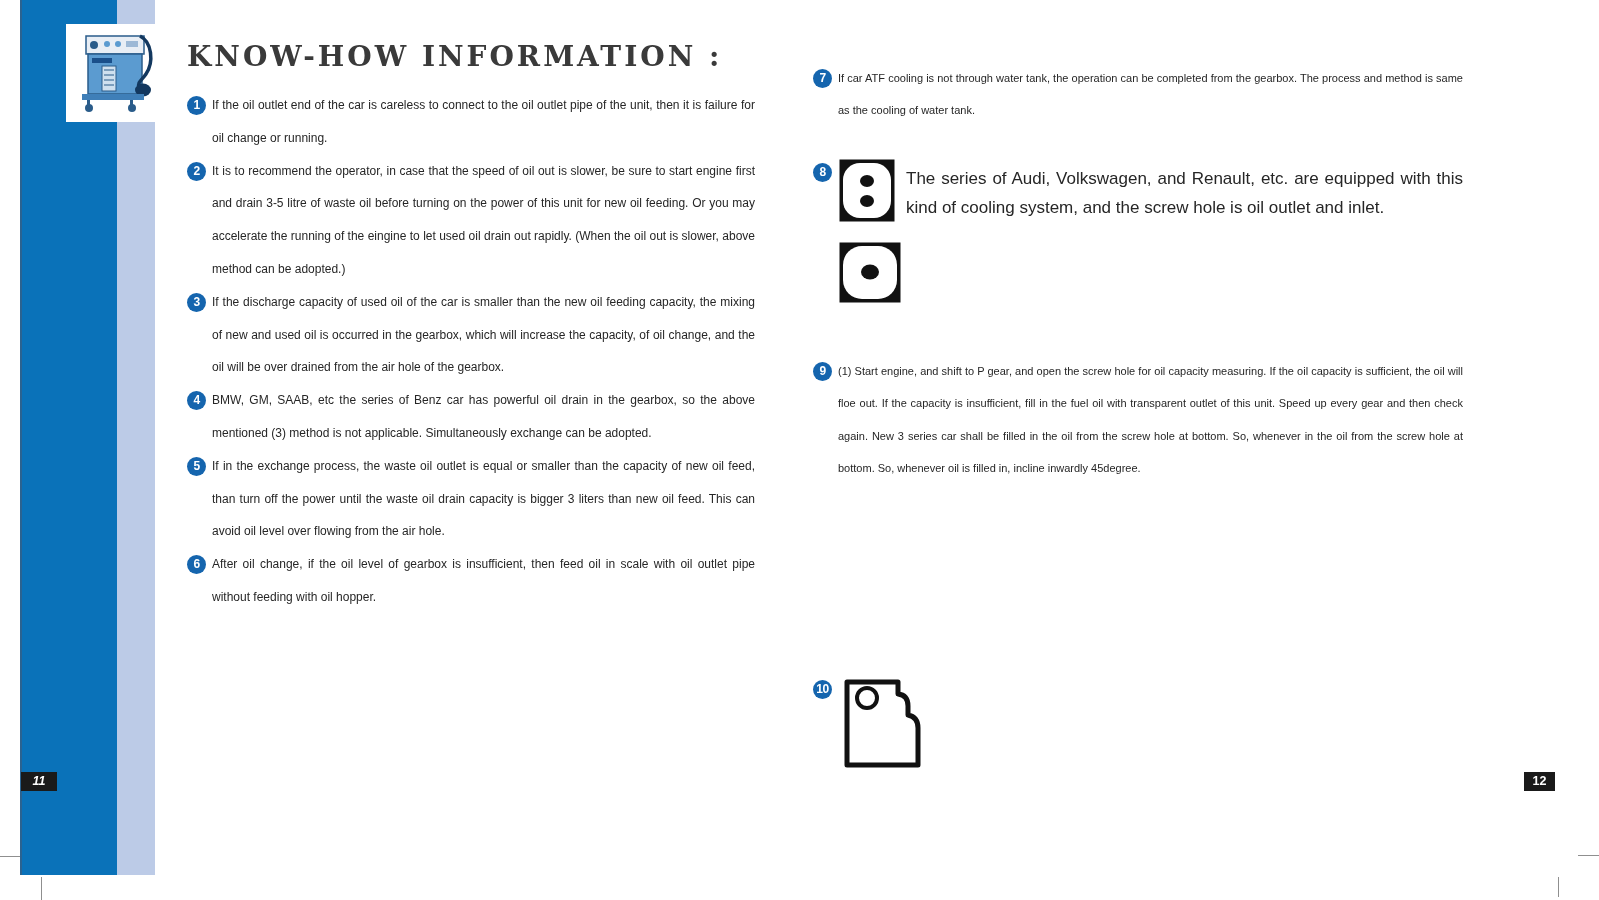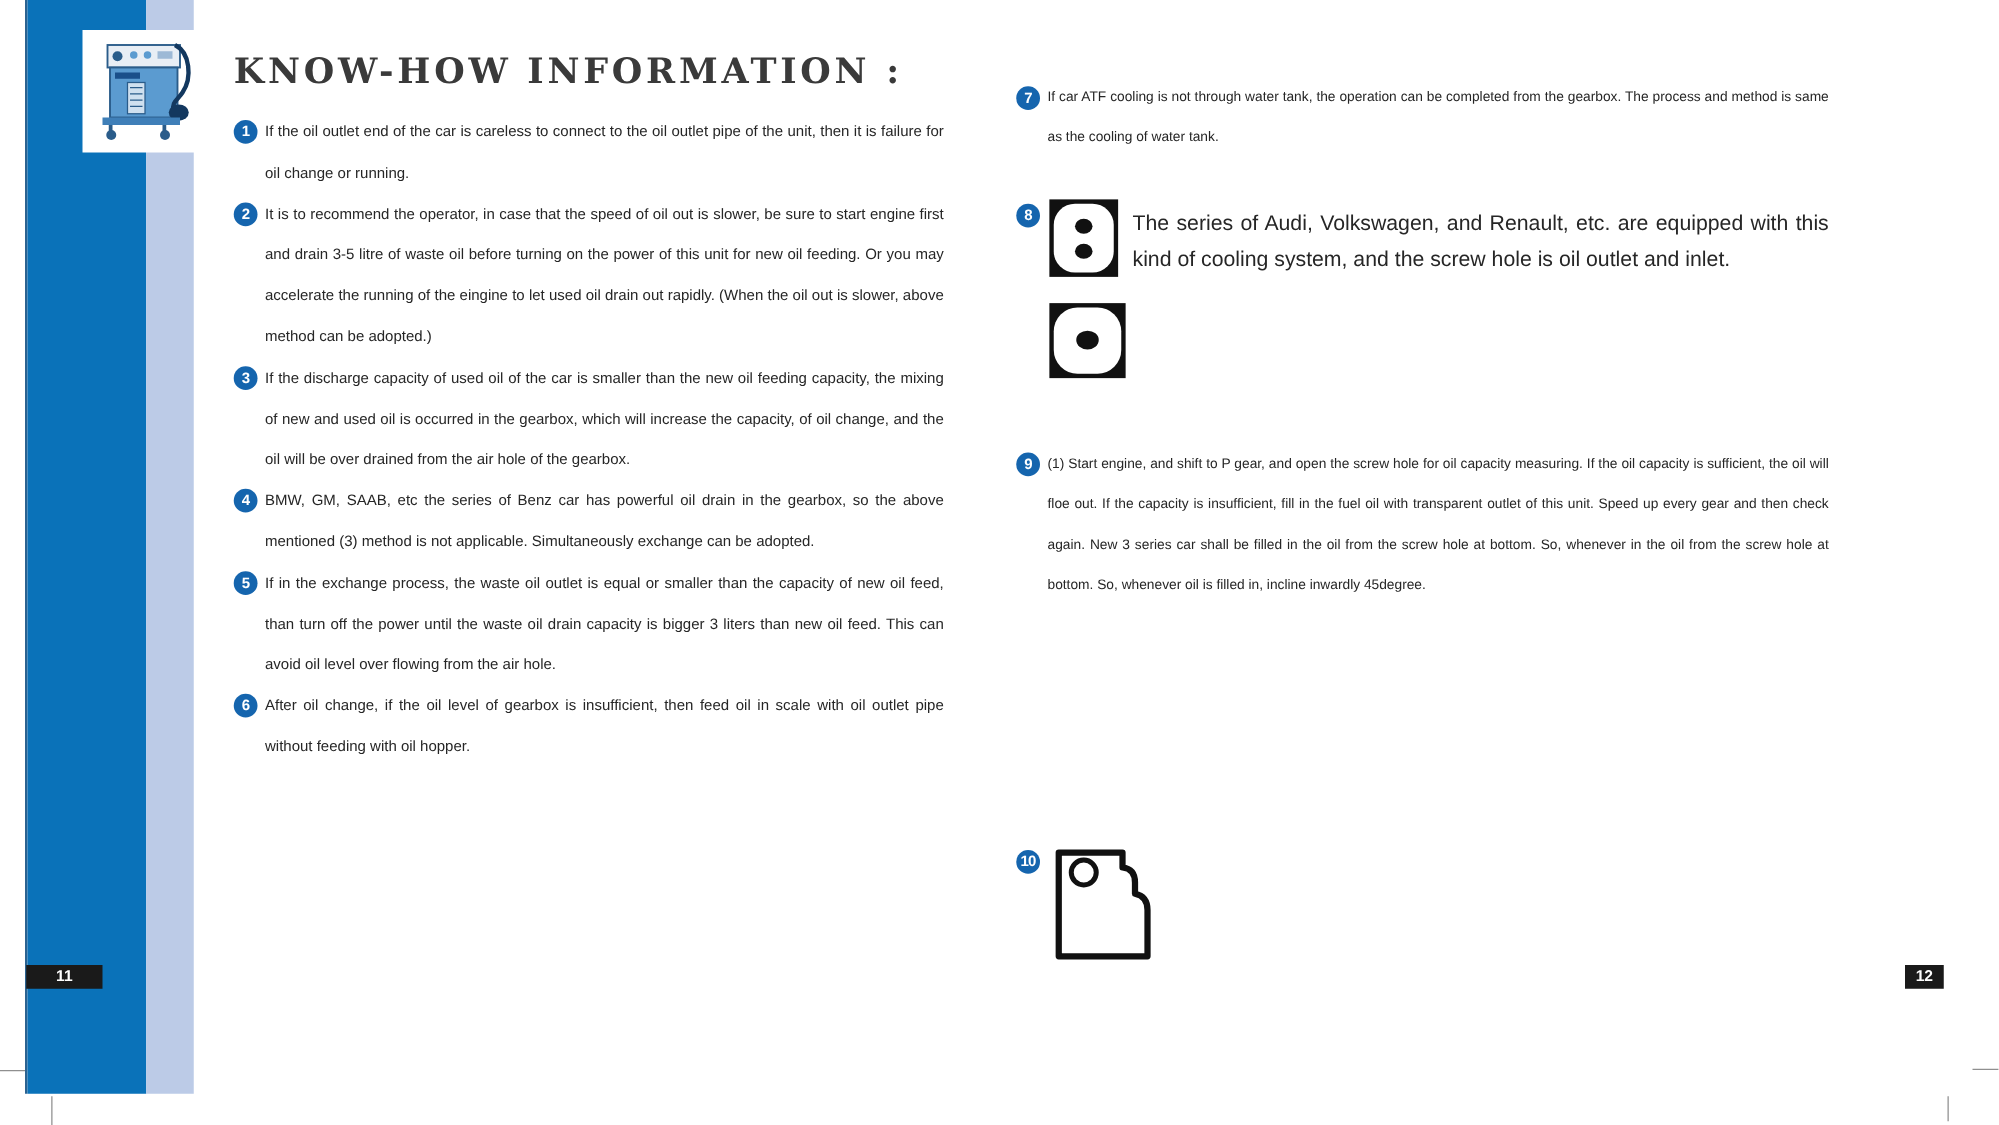--- a/index.html
+++ b/index.html
@@ -8,21 +8,21 @@
 
   
   .bar-edge {position:absolute;left:20px;top:0;width:2px;height:875px;background:#2b6391;}
   .bar-dark {position:absolute;left:22px;top:0;width:95px;height:875px;background:#0a72b9;}
   .bar-light{position:absolute;left:117px;top:0;width:38px;height:875px;background:#bccbe7;}
   .photo-panel{position:absolute;left:66px;top:24px;width:109px;height:98px;background:#ffffff;}
 
   
   .page-tab{position:absolute;height:19px;background:#1a1a1a;color:#ffffff;
             font-size:12.5px;font-weight:bold;text-align:center;line-height:19px;}
-  .tab-left {left:21px;top:772px;width:61px;}
+  .tab-left {left:21px;top:772px;width:36px;font-style:italic;}
   .tab-right{left:1524px;top:772px;width:31px;}
 
   
   .cropline{position:absolute;background:#8f8f8f;}
   .cl-bl-h{left:0;top:856px;width:20px;height:1px;}
   .cl-bl-v{left:41px;top:877px;width:1px;height:23px;}
   .cl-br-h{left:1578px;top:855px;width:21px;height:1px;}
   .cl-br-v{left:1558px;top:877px;width:1px;height:20px;}
 
   

